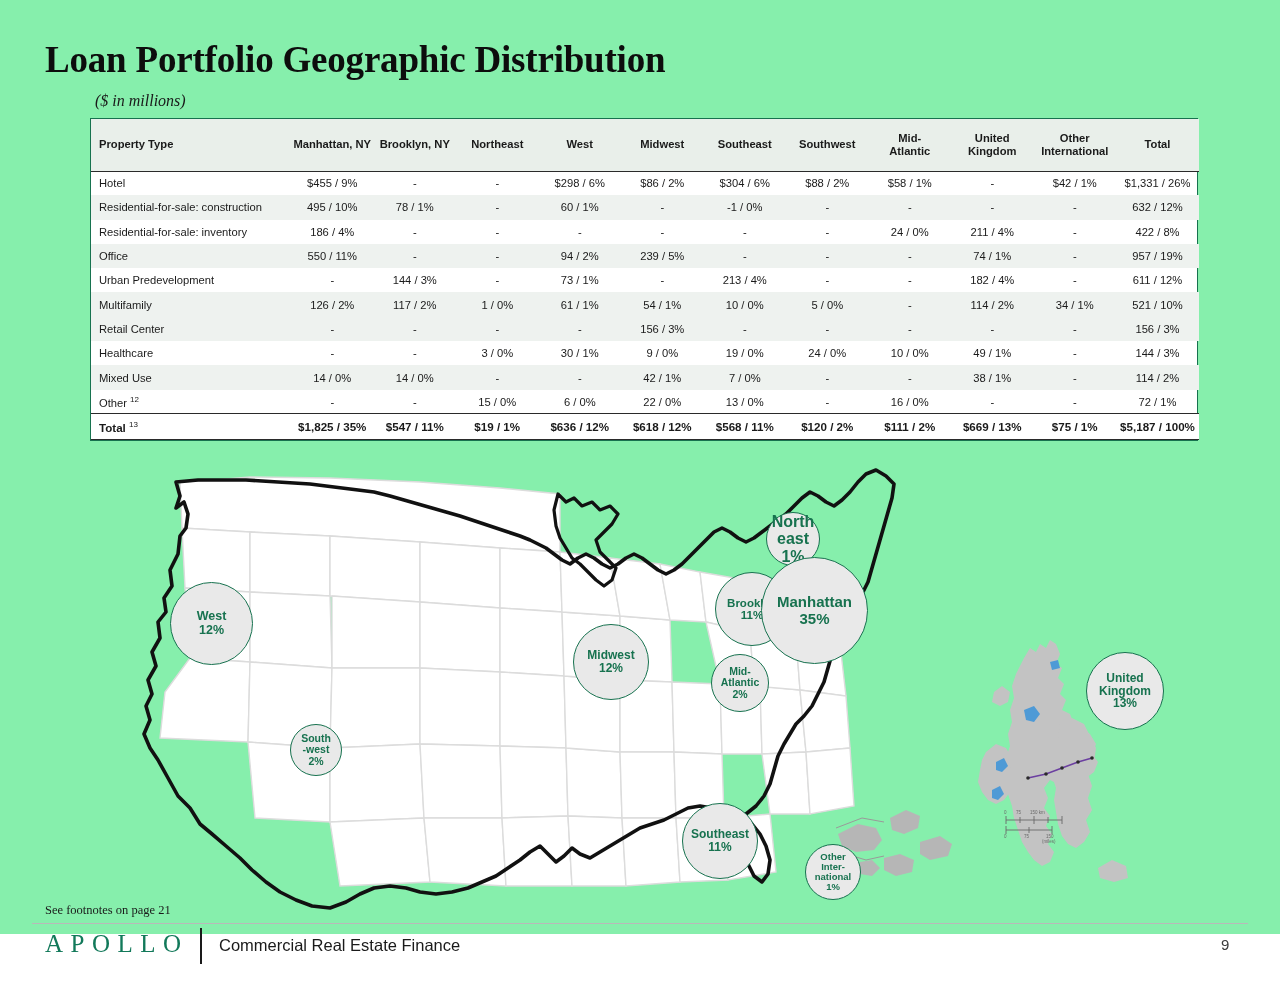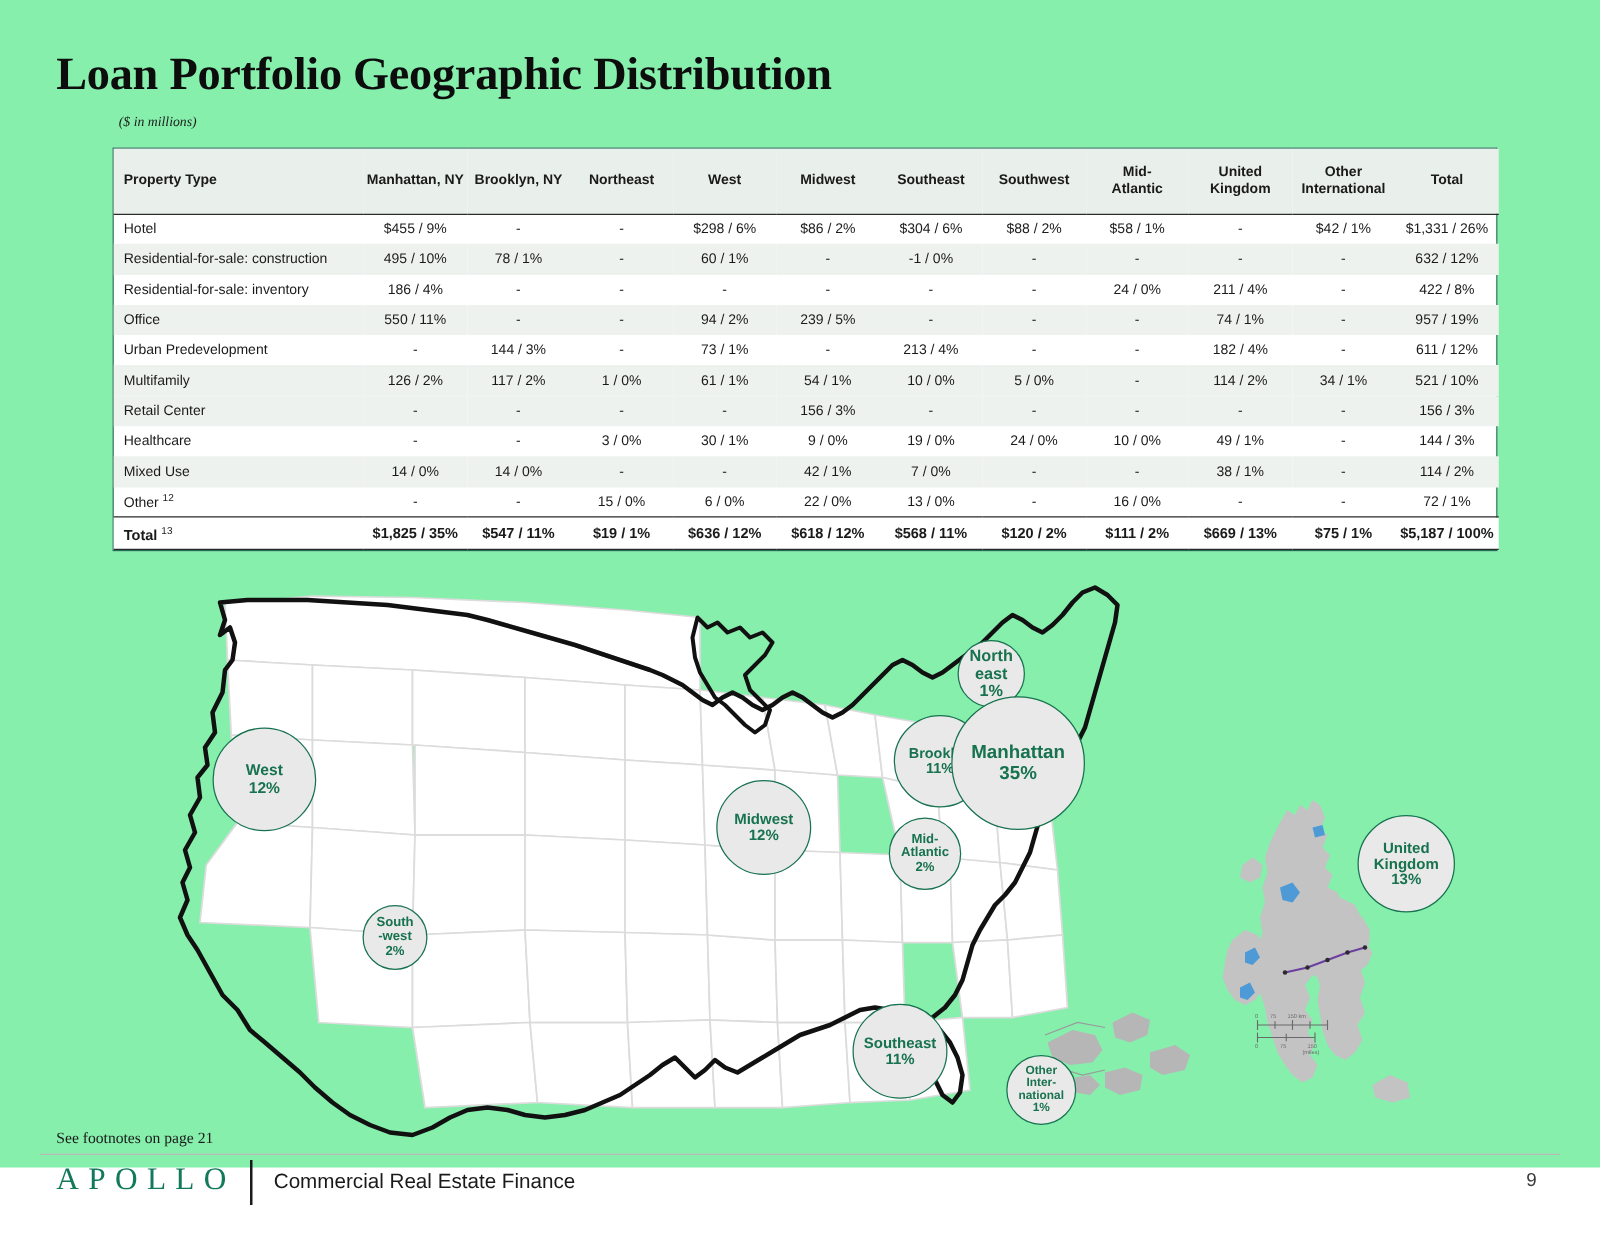--- a/index.html
+++ b/index.html
@@ -14,21 +14,21 @@
   
   .title {
     position: absolute; left: 45px; top: 38px;
     font-family: "Liberation Serif", serif;
     font-size: 37px; font-weight: 700; color: #0d0d0d;
     letter-spacing: -0.2px;
   }
   .units {
     position: absolute; left: 95px; top: 92px;
     font-family: "Liberation Serif", serif;
-    font-size: 11px; font-style: italic; color: #1a1a1a;
+    font-size: 16px; font-style: italic; color: #1a1a1a;
   }
 
   
   .table-wrap {
     position: absolute; left: 90px; top: 118px;
     width: 1108px;
     border: 1.5px solid #17724f;
     background: #fff;
   }
   table.dist { width: 100%; border-collapse: collapse; table-layout: fixed; }
@@ -446,21 +446,21 @@
       <span class="nm">South</span>
       <span class="nm">-west</span>
       <span class="pc">2%</span>
     </div>
 
     <div class="bub" style="left:573px; top:162px; width:76px; height:76px; font-size:12px;">
       <span class="nm">Midwest</span>
       <span class="pc">12%</span>
     </div>
 
-    <div class="bub" style="left:766px; top:50px; width:54px; height:54px; font-size:13px;">
+    <div class="bub" style="left:766px; top:50px; width:54px; height:54px; font-size:16px;">
       <span class="nm">North</span>
       <span class="nm">east</span>
       <span class="pc">1%</span>
     </div>
 
     <div class="bub" style="left:715px; top:110px; width:74px; height:74px; font-size:11.5px;">
       <span class="nm">Brooklyn</span>
       <span class="pc">11%</span>
     </div>
 

